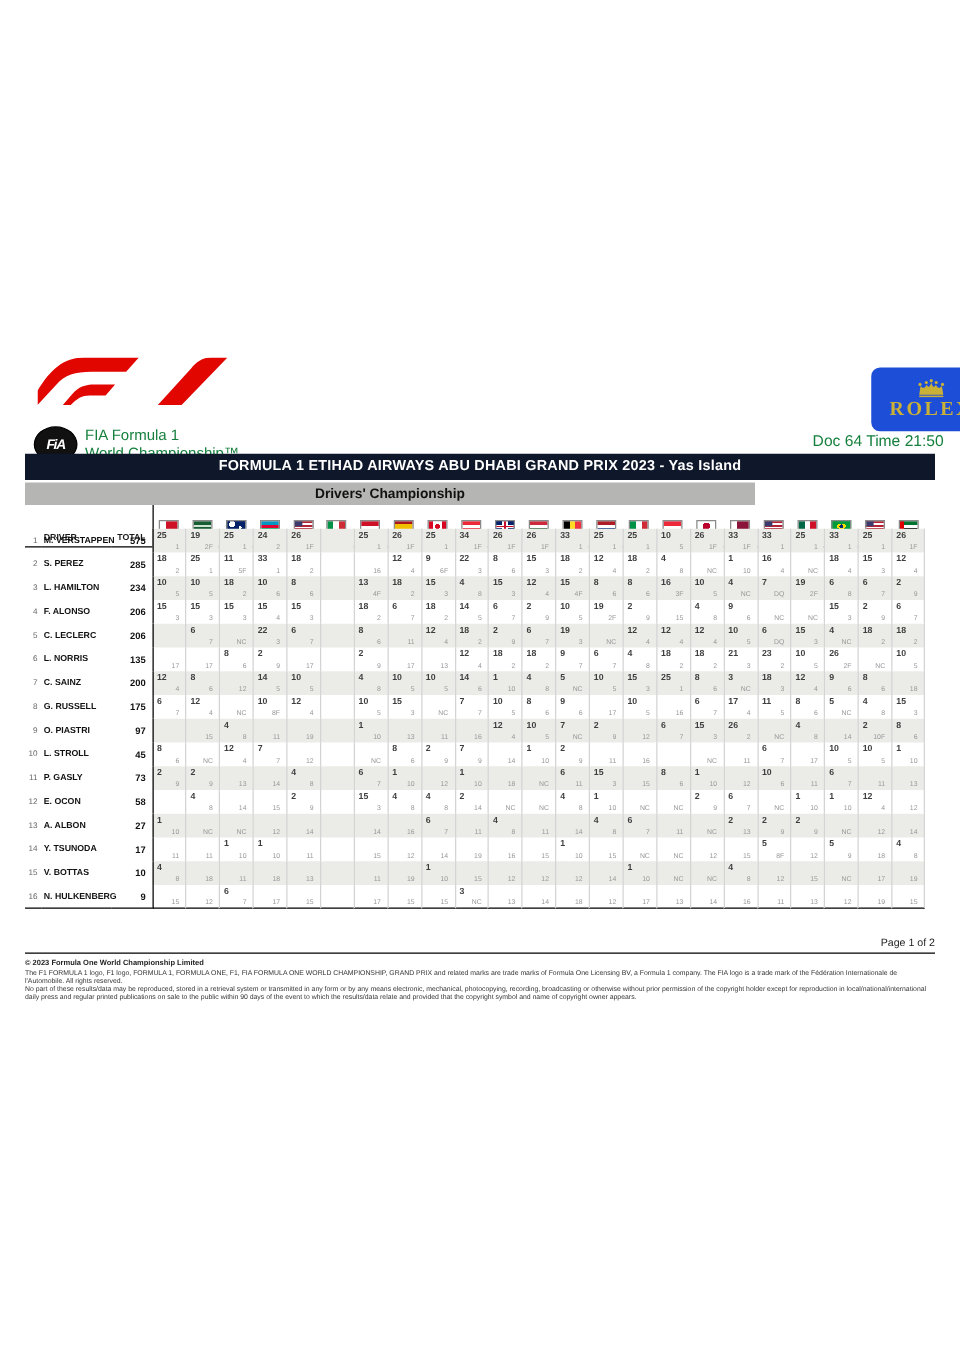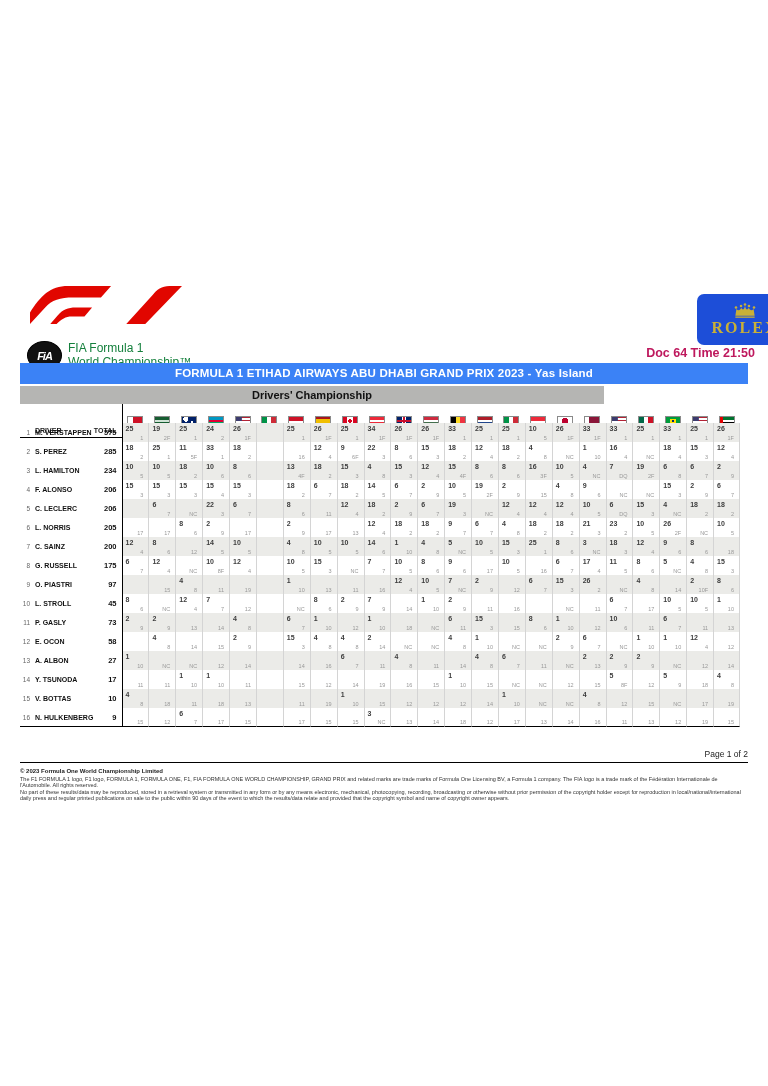--- a/index.html
+++ b/index.html
@@ -9,23 +9,23 @@
   }
   
   #f1-logo{position:absolute;left:30px;top:286px;width:152px;height:38px;}
   #fia-row{position:absolute;left:27px;top:331px;display:flex;align-items:center;gap:6px;margin-top:10px;}
   #fia-badge{width:33px;height:27px;background:#111;border-radius:50%;display:flex;align-items:center;justify-content:center;
     color:#fff;font-weight:bold;font-style:italic;font-size:11px;letter-spacing:-1px;border:1px solid #000;}
   #fia-text{font-size:12px;line-height:13.5px;color:#15803d;}
   #rolex-box{position:absolute;left:649px;top:294px;width:96px;height:51px;background:#1d4ed8;border-radius:7px;
     display:flex;flex-direction:column;align-items:center;justify-content:center;gap:1px;margin-left:48px;}
   #rolex-label{font-family:"Liberation Serif", serif;font-weight:bold;font-size:16px;letter-spacing:2px;color:#c9b037;}
-  #doc-info{position:absolute;right:13px;top:346px;font-size:12.5px;color:#be185d;font-weight:bold;}
+  #doc-info{position:absolute;right:13px;top:346px;font-size:12.5px;color:#15803d;}
   
-  #title-bar{position:absolute;left:20px;top:363px;width:728px;height:21px;background:#3b82f6;color:#fff;
+  #title-bar{position:absolute;left:20px;top:363px;width:728px;height:21px;background:#0f172a;color:#fff;
     font-weight:bold;font-size:11.5px;text-align:center;line-height:21px;letter-spacing:.2px;}
   #subtitle-bar{position:absolute;left:20px;top:386px;width:584px;height:18px;background:#b5b5b3;color:#111;
     font-weight:bold;font-size:11px;text-align:center;line-height:18px;}
   
   #grid{position:absolute;left:20px;top:404px;display:grid;
     grid-template-columns:13px 56px 32.5px repeat(23,26.9px);
     grid-auto-rows:19px;}
   .h{height:34px;display:flex;}
   .hb{border-bottom:1.5px solid #000;box-sizing:border-box;}
   .drv-h{align-items:flex-end;font-size:7px;font-weight:bold;padding:0 0 3px 2px;}
@@ -655,21 +655,21 @@
     <div class="c race stripe">
       <span class="pts">18</span>
       <span class="res">2</span>
     </div>
     <div class="c race stripe lastcol">
       <span class="pts">18</span>
       <span class="res">2</span>
     </div>
     <div class="c pos">6</div>
     <div class="c drv">L. NORRIS</div>
-    <div class="c tot">205</div>
+    <div class="c tot">135</div>
     <div class="c race first-race">
       <span class="res">17</span>
     </div>
     <div class="c race">
       <span class="res">17</span>
     </div>
     <div class="c race">
       <span class="pts">8</span>
       <span class="res">6</span>
     </div>

